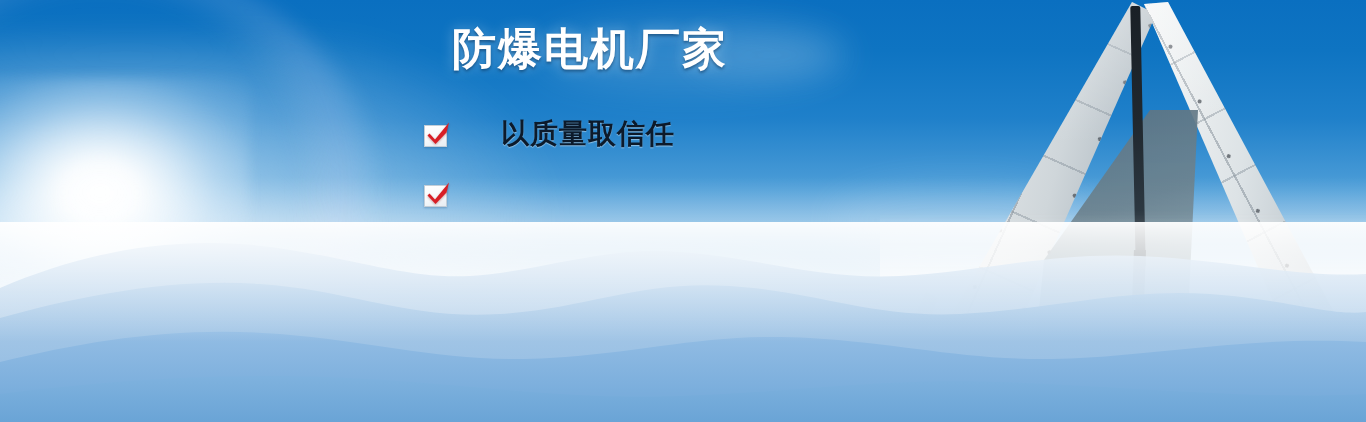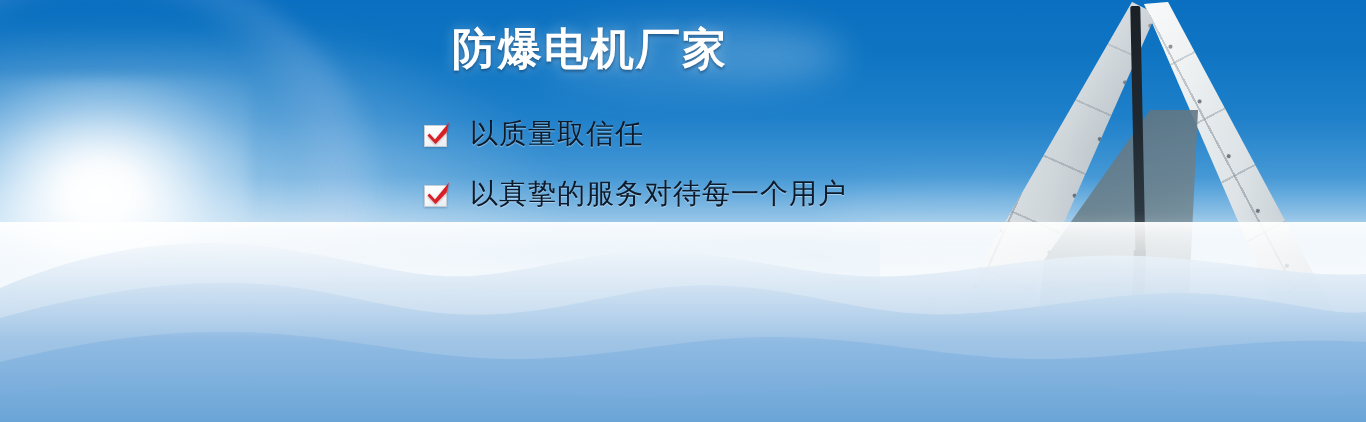--- a/index.html
+++ b/index.html
@@ -283,25 +283,26 @@
   }
   .check svg {
     position: absolute;
     left: 1px; top: -2px;
     width: 27px; height: 27px;
     overflow: visible;
     filter: drop-shadow(0 1px 1px rgba(120,0,0,0.35));
   }
   .bullet-text {
     font-size: 28px;
-    font-weight: normal;
+    font-weight: bold;
     color: #0c1a2b;
     letter-spacing: 1px;
     white-space: nowrap;
     text-shadow: 0 1px 1px rgba(255,255,255,0.45);
+    margin-left: 31px;
   }
 </style>
 </head>
 <body>
 
 <div class="banner">
 
   <div class="sky"></div>
   <div class="haze"></div>
 
@@ -401,19 +402,18 @@
       </div>
 
 
       <div class="bullet">
         <span class="check">
           <span class="box"></span>
           <svg viewBox="0 0 27 27">
             <path d="M4.5 13.5 L10 19.5 L24 2.5 L21.5 12.5 L10.5 24 L2.5 15.5 Z" fill="#d81f26"></path>
           </svg>
         </span>
-        <span class="bullet-text">以真挚的服务对待每一个用户</span>
       </div>
 
     </div>
   </div>
 
 </div>
 
 </body></html>

